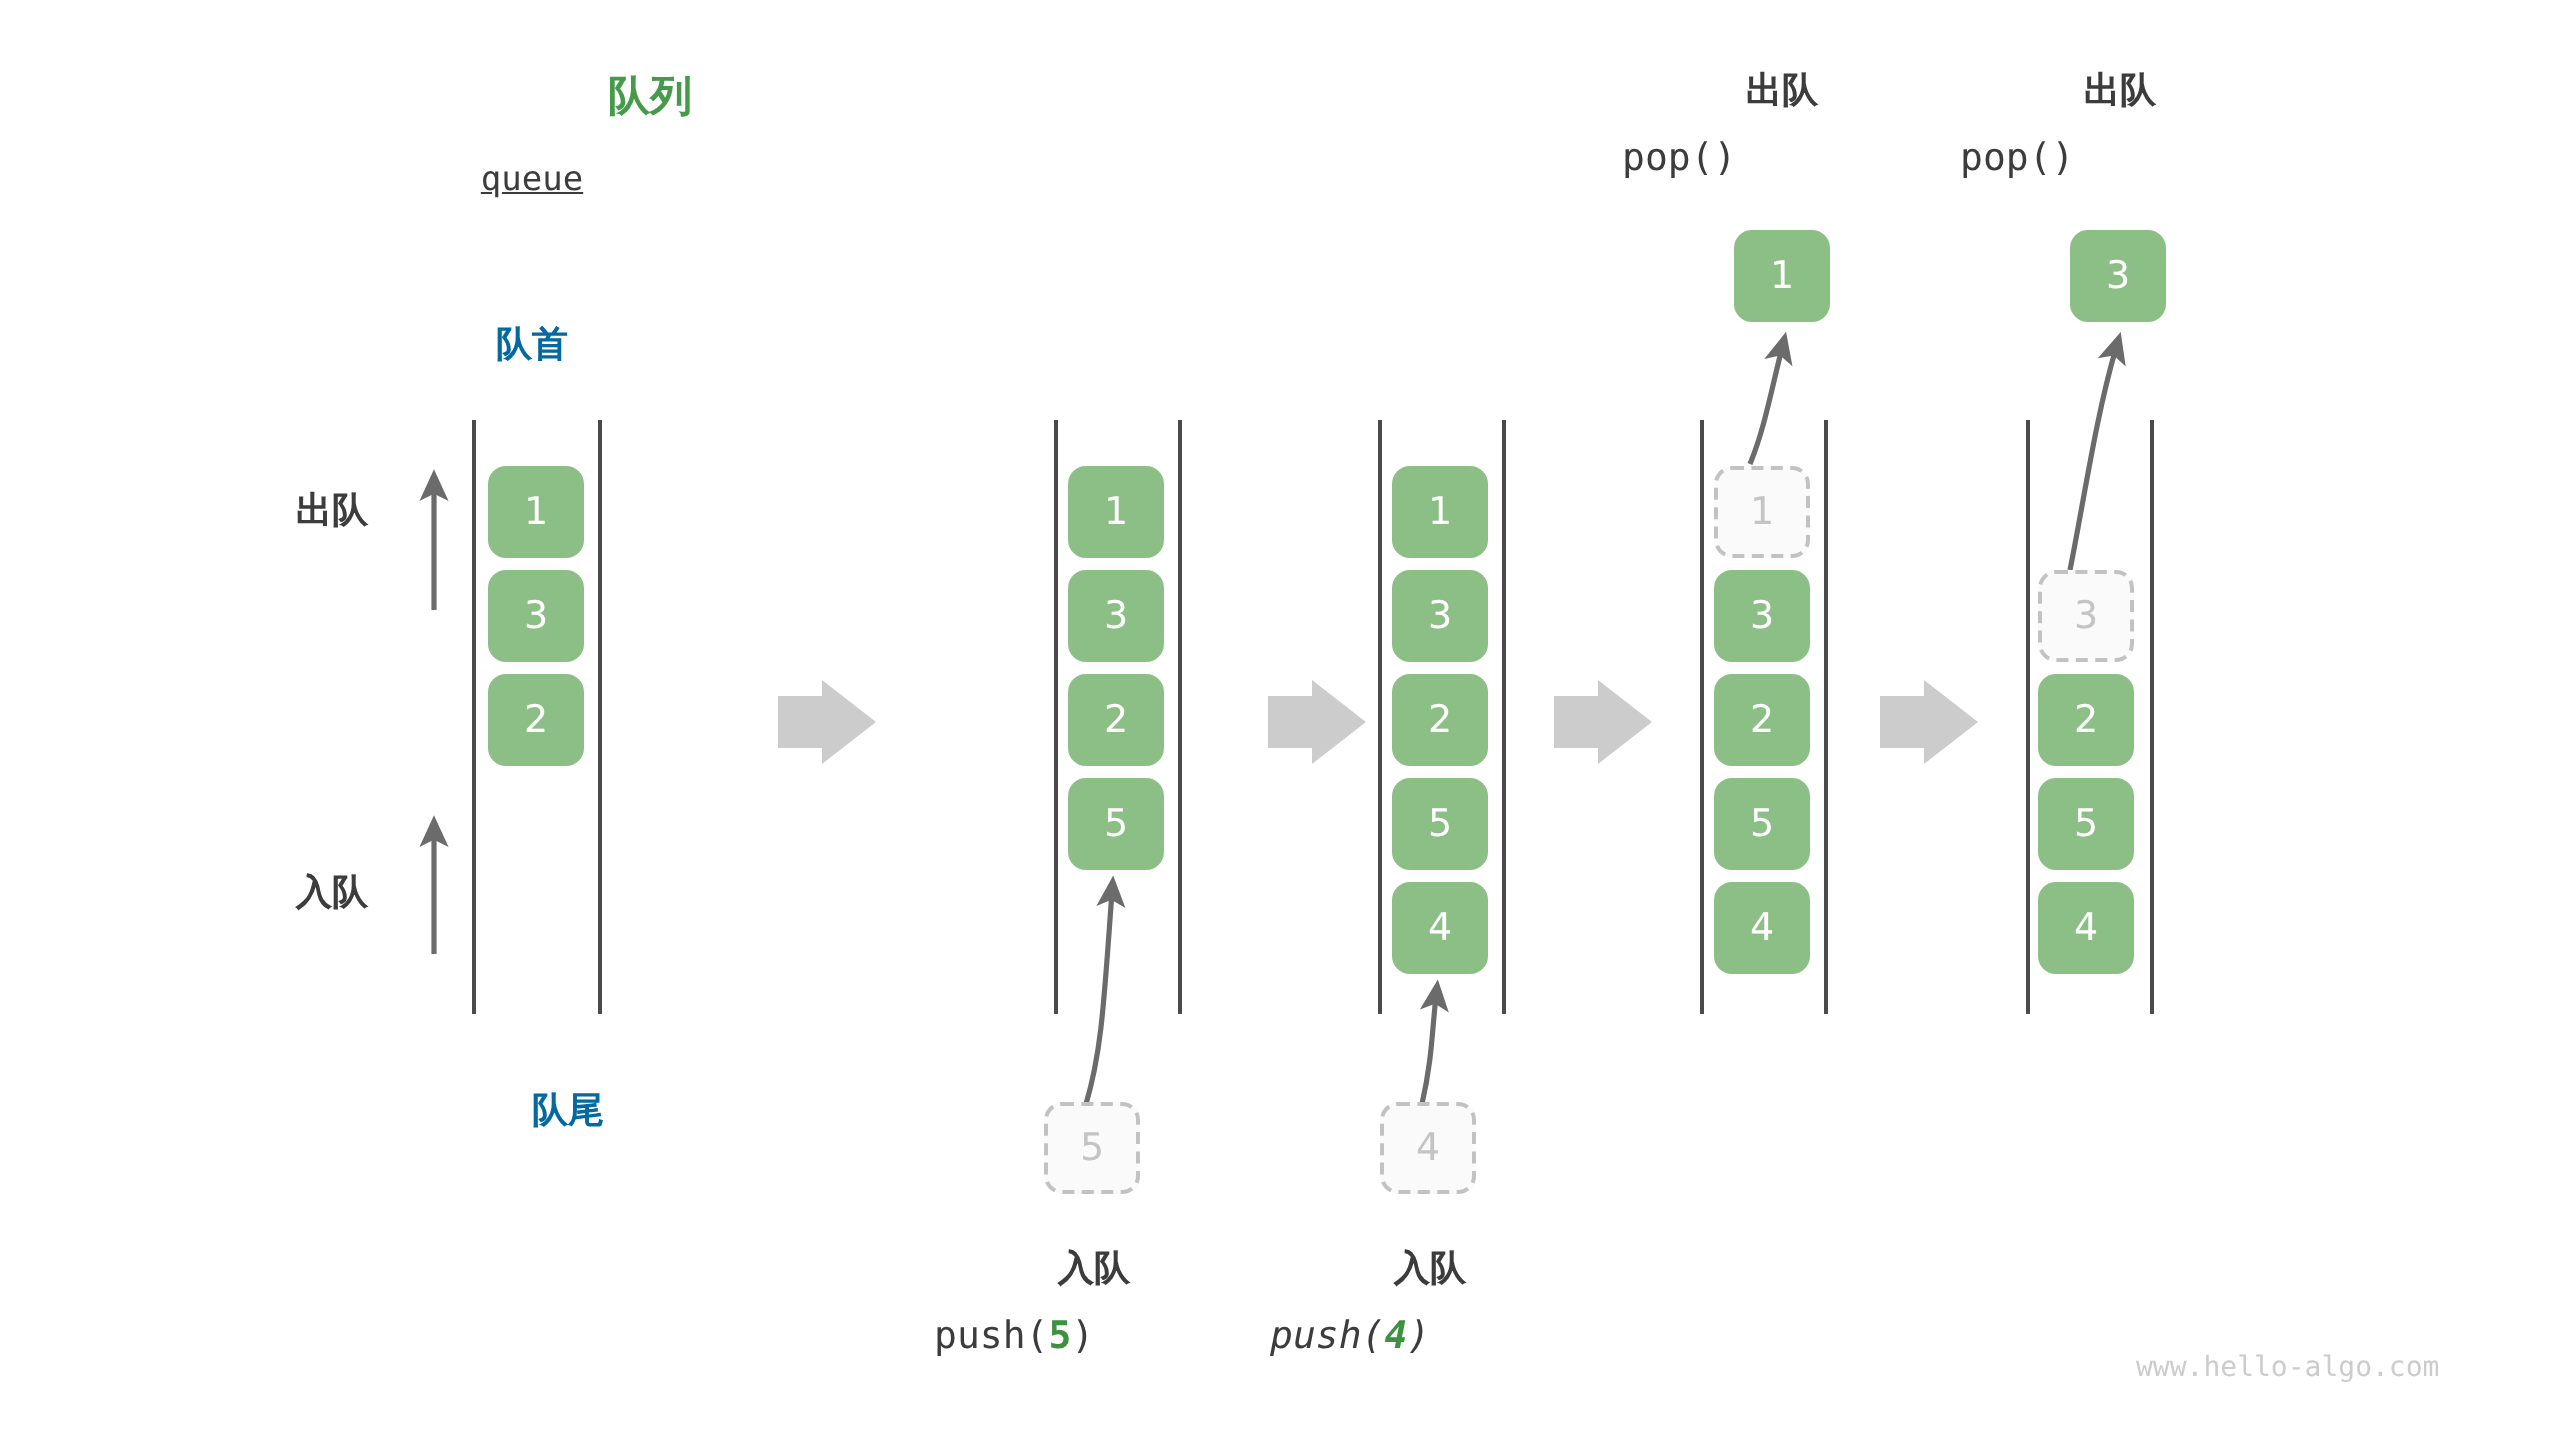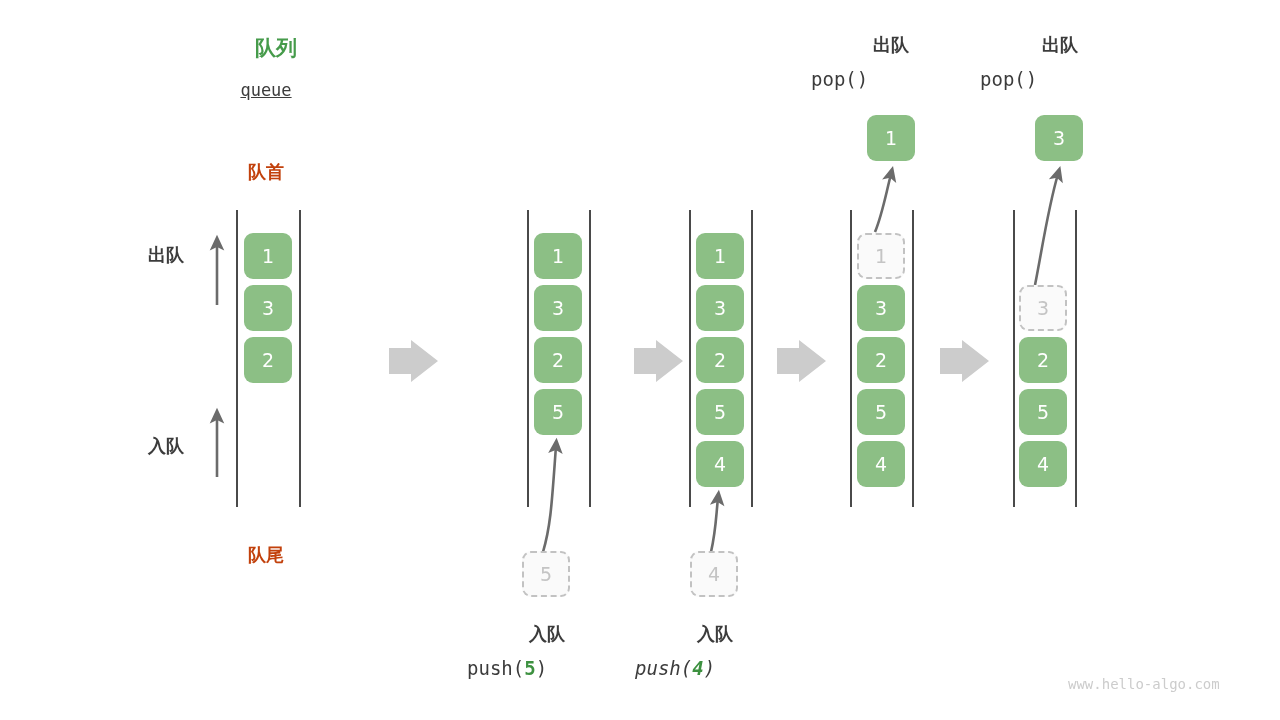--- a/index.html
+++ b/index.html
@@ -34,21 +34,21 @@
   .title-en {
     font-size: 17px;
     font-family: "DejaVu Sans Mono", "Liberation Mono", monospace;
     color: #3c3c3c;
     text-align: center;
     white-space: nowrap;
   }
   .anchor-label {
     font-size: 18px;
     font-weight: bold;
-    color: #c2410c;
+    color: #0369a1;
     text-align: center;
     white-space: nowrap;
   }
   .side-label {
     font-size: 18px;
     font-weight: bold;
     color: #3c3c3c;
     white-space: nowrap;
   }
   .op-cn {
@@ -152,25 +152,25 @@
 
     <g>
       <path d="M875,232 C882,215 885,198 891,174" stroke="#6b6b6b" stroke-width="2.6" fill="none" marker-end="url(#tip)"></path>
     </g>
 
     <g>
       <path d="M1035,285 C1042,250 1048,208 1058,174" stroke="#6b6b6b" stroke-width="2.6" fill="none" marker-end="url(#tip)"></path>
     </g>
   </svg>
 
-  <div class="abs title-cn" style="left:196px; top:34px; width:160px;">队列</div>
+  <div class="abs title-cn" style="left:186px; top:34px; width:160px;text-align:right;">队列</div>
   <div class="abs title-en" style="left:186px; top:80px; width:160px;text-decoration:underline;">queue</div>
 
   <div class="abs anchor-label" style="left:186px; top:160px; width:160px;">队首</div>
-  <div class="abs anchor-label" style="left:186px; top:543px; width:160px;">队尾</div>
+  <div class="abs anchor-label" style="left:204px; top:543px; width:160px;">队尾</div>
 
   <div class="abs side-label" style="left:148px; top:243px;">出队</div>
   <div class="abs side-label" style="left:148px; top:434px;">入队</div>
 
   <div class="rail" style="left:236px; top:210px; height:297px;"></div>
   <div class="rail" style="left:299px; top:210px; height:297px;"></div>
 
   <div class="cell filled" style="left:244px; top:233px;">1</div>
   <div class="cell filled" style="left:244px; top:285px;">3</div>
   <div class="cell filled" style="left:244px; top:337px;">2</div>

